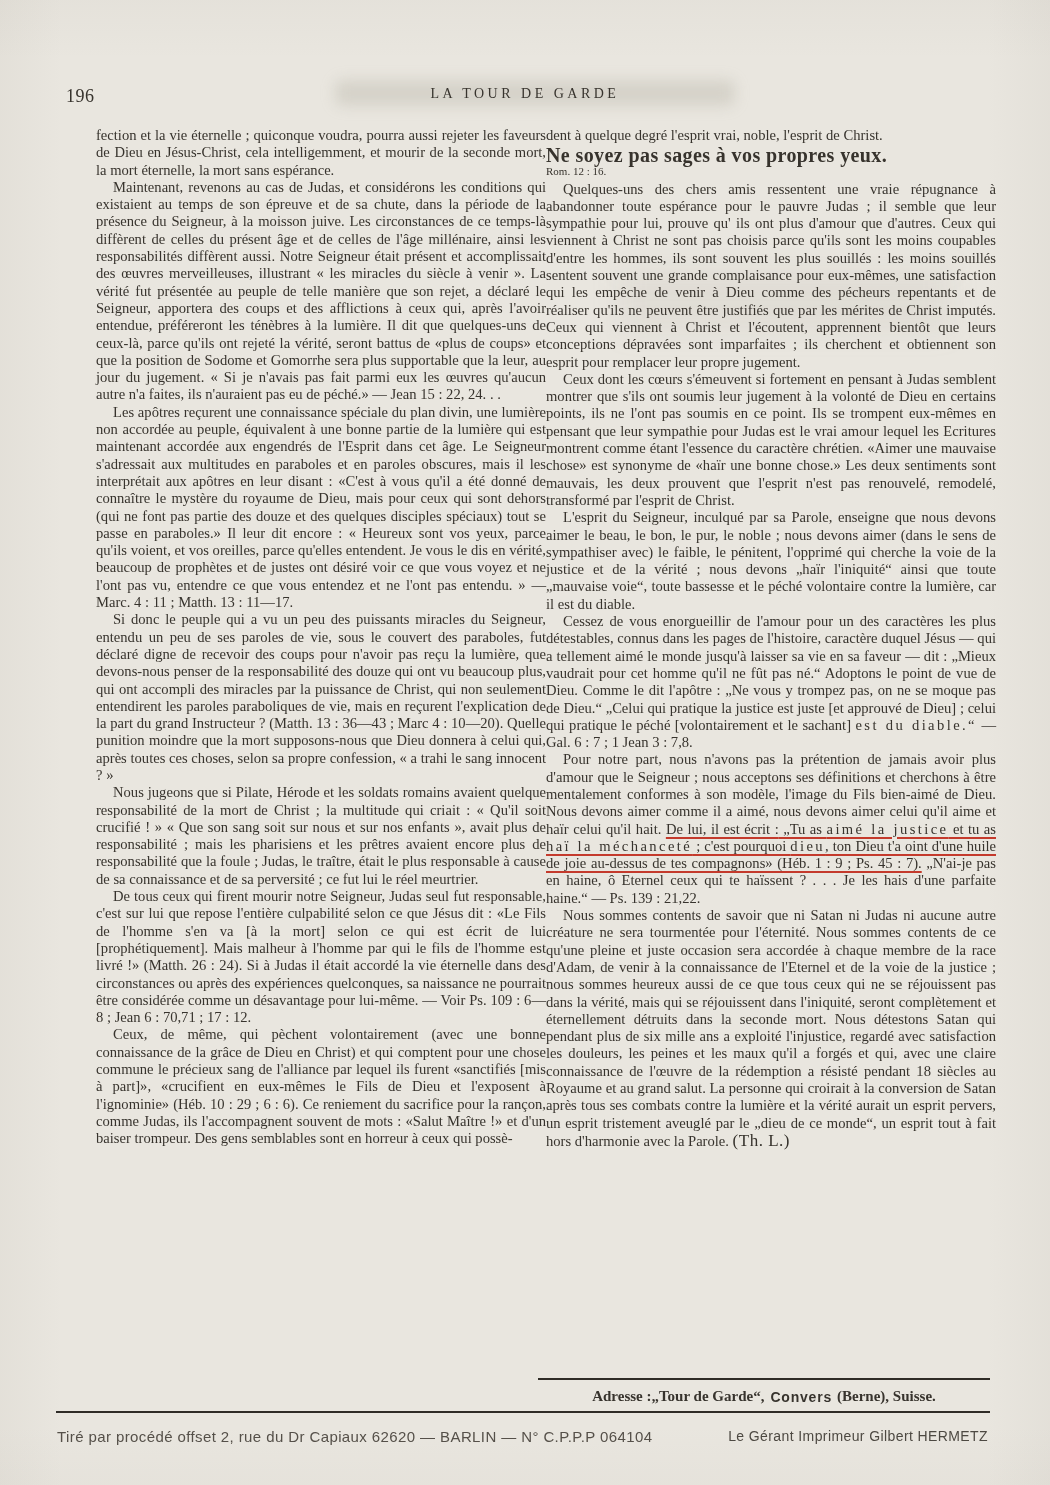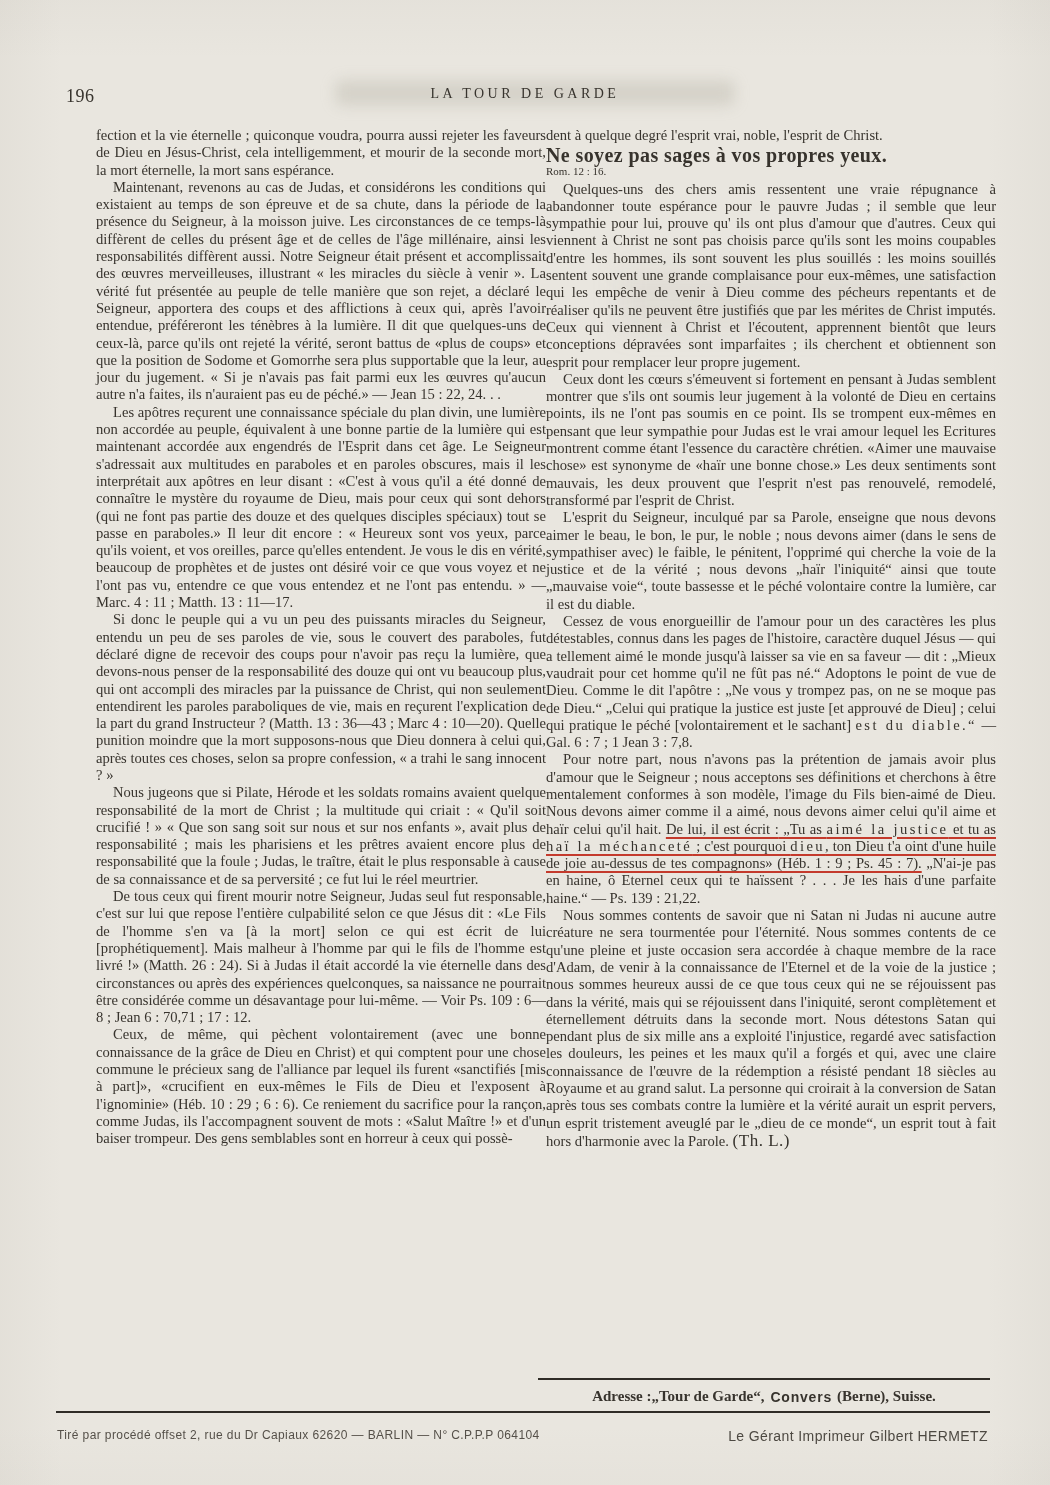--- a/index.html
+++ b/index.html
@@ -71,21 +71,21 @@
   .address-box .lbl{ font-weight:bold; }
   .address-box .nm{ font-weight:bold; margin-right:6px; }
   .address-box .cv{
     font-weight:bold; font-family:"Liberation Sans","DejaVu Sans",sans-serif;
     font-size:14px; letter-spacing:0.8px; margin-right:5px;
   }
   .address-box .rst{ font-weight:bold; font-weight:600; }
   .footer-left{
     position:absolute; left:57px; top:1428px;
     font-family:"Liberation Sans","DejaVu Sans",sans-serif;
-    font-size:12px; letter-spacing:0.4px; color:#555049;
+    font-size:15px; letter-spacing:0.4px; color:#555049;
   }
   .footer-right{
     position:absolute; right:62px; top:1428px;
     font-family:"Liberation Sans","DejaVu Sans",sans-serif;
     font-size:14px; letter-spacing:0.4px; color:#4d4942;
   }
 </style>
 </head>
 <body>
 

